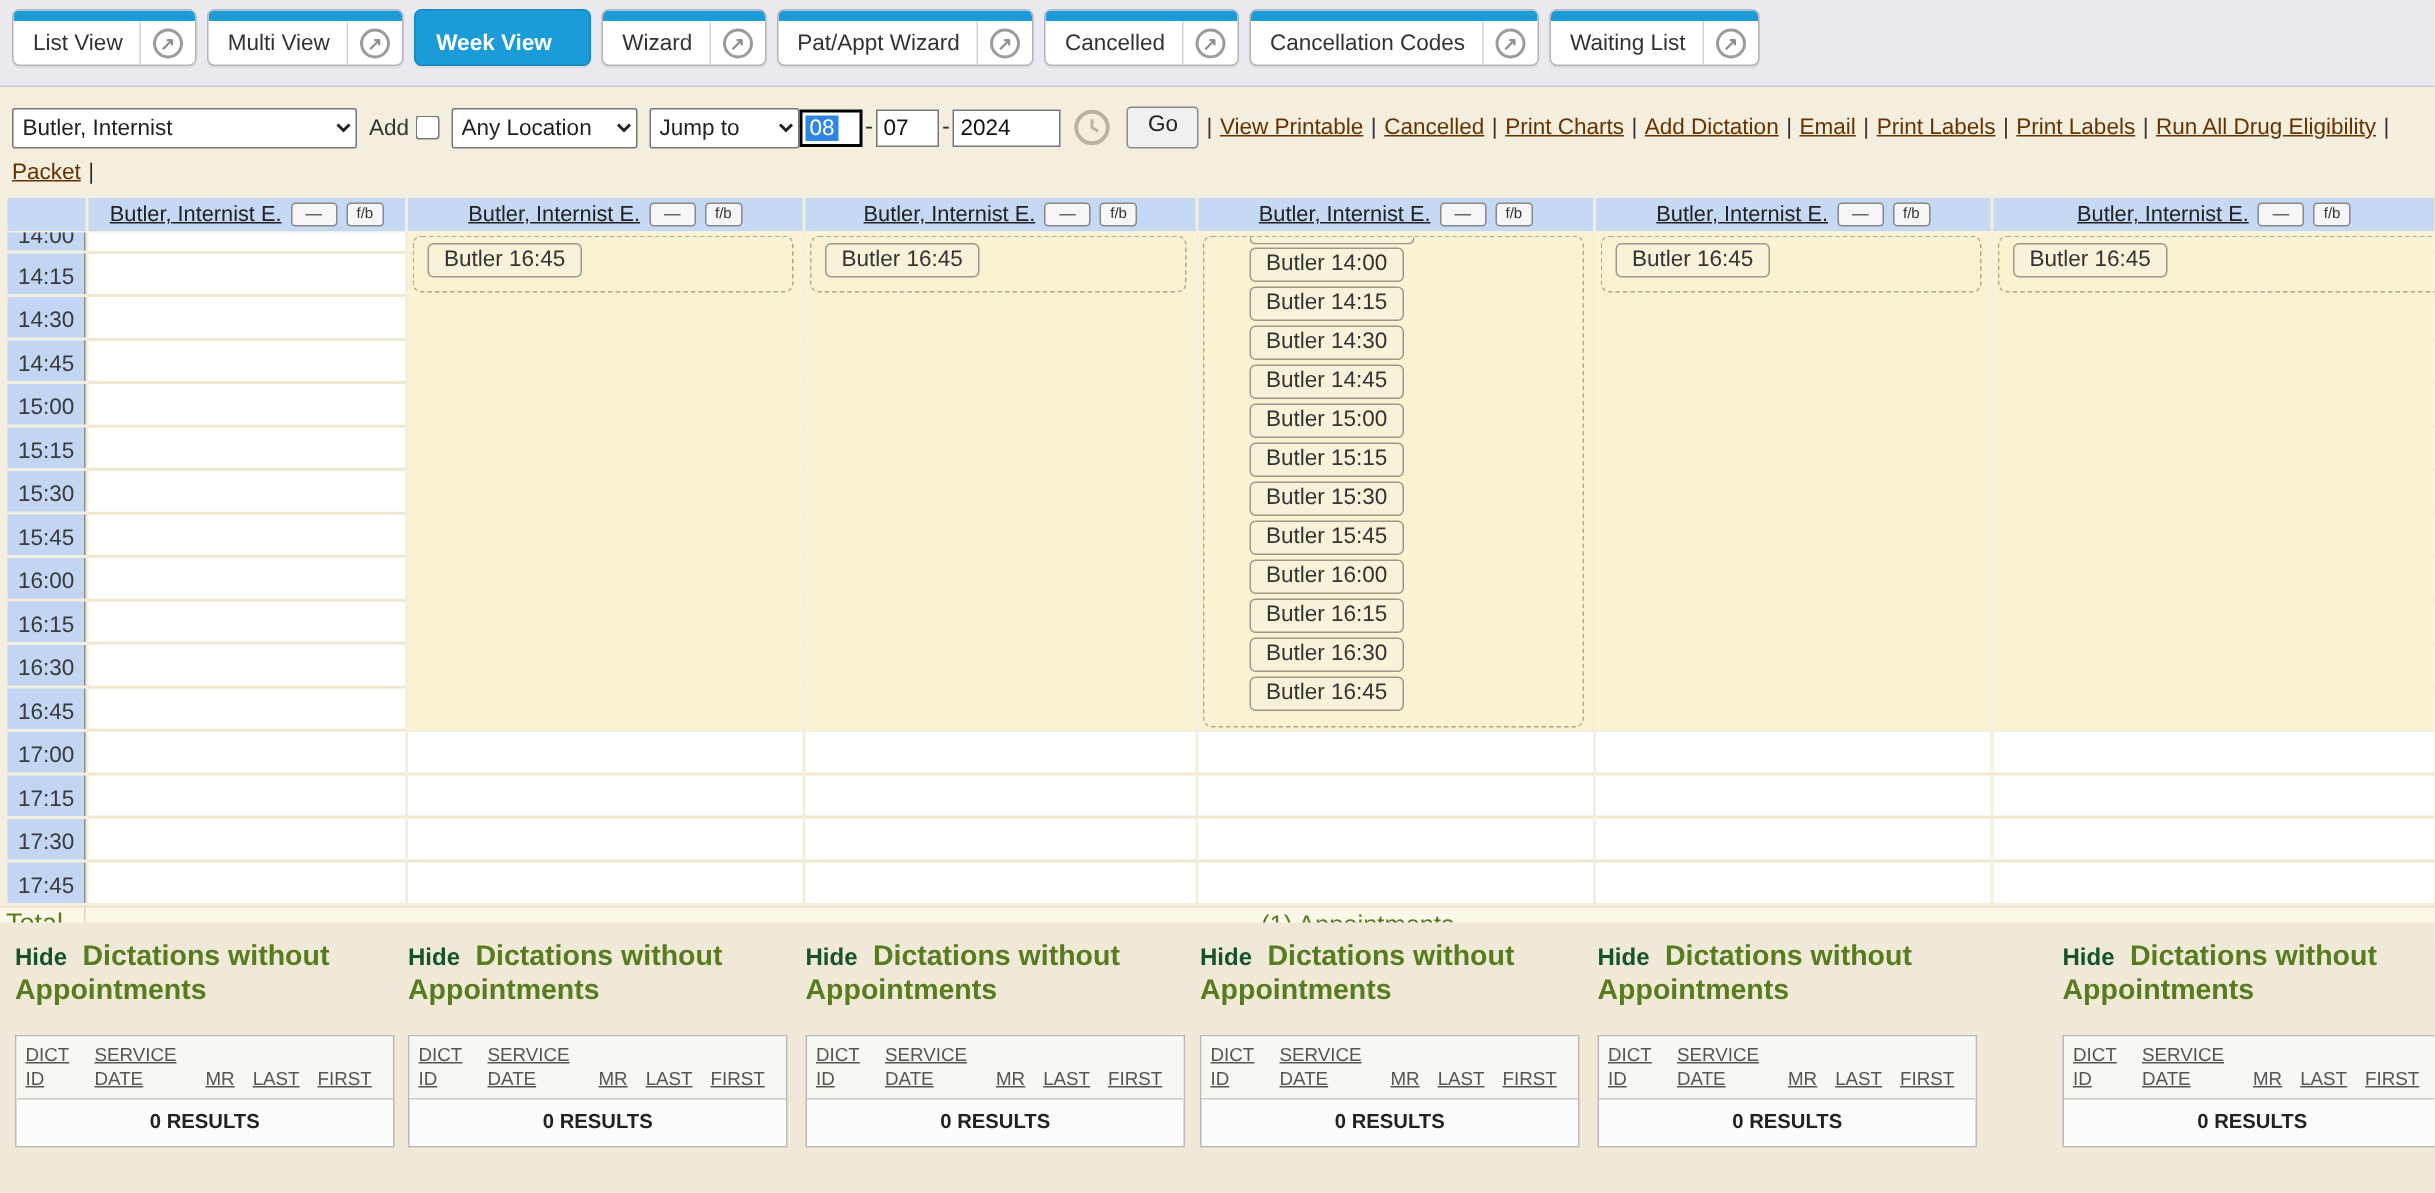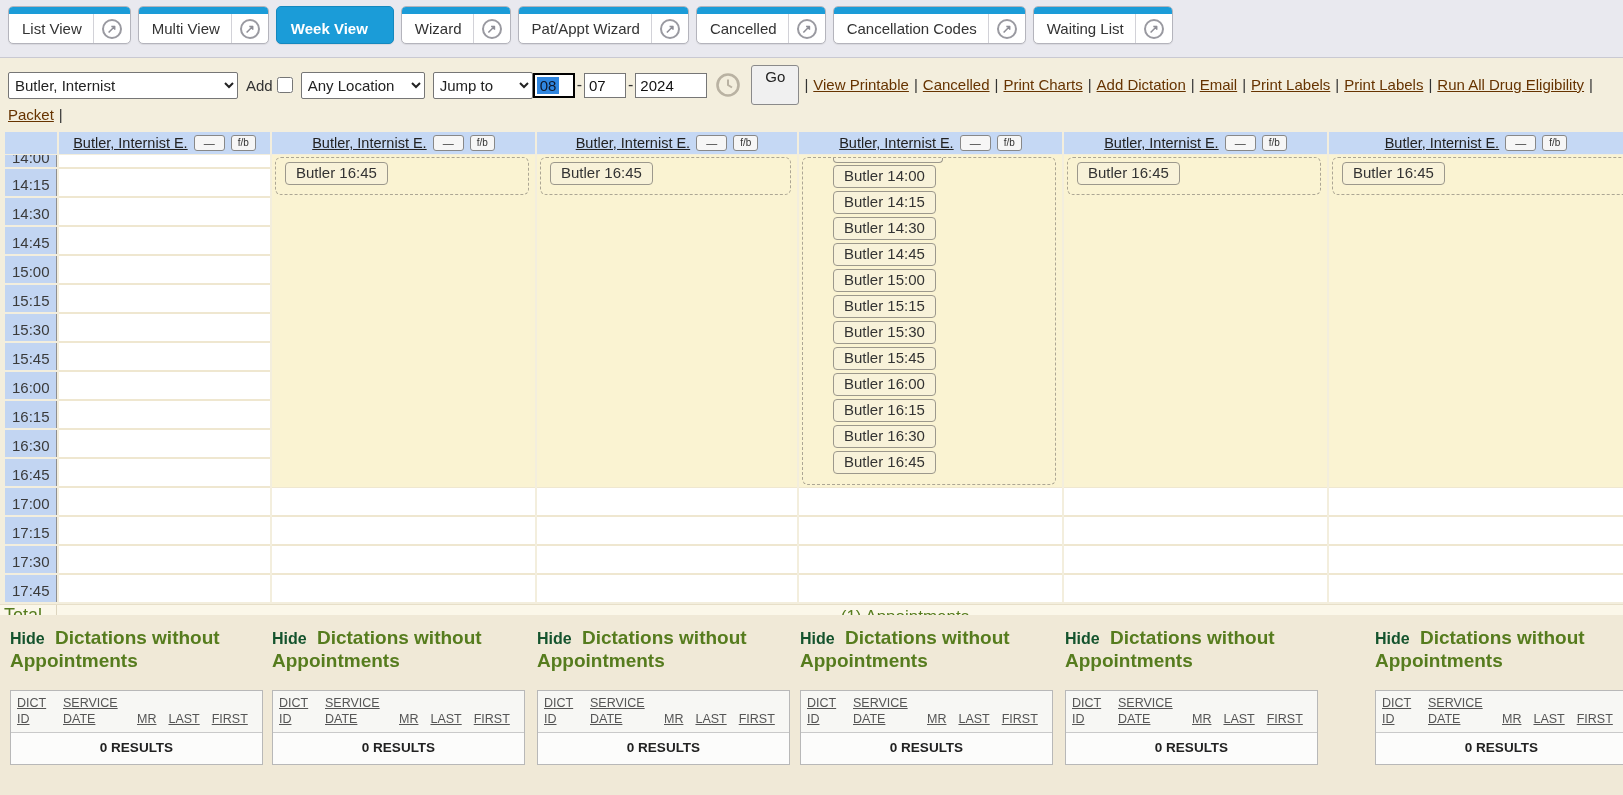--- a/index.html
+++ b/index.html
@@ -43,26 +43,26 @@
   .loc-select { width:124px; margin:0 8px; }
   .jump-select { width:100px; }
   .add-label { font-size:15px; margin:0 4px 0 2px; }
   .add-check { width:16px; height:16px; }
   .datebox {
     width:42px; height:25px; border:1px solid #767676; background:#fff;
     display:flex; align-items:center; padding:0 4px; font-size:15px; color:#111;
   }
   .datebox.year { width:72px; }
   .datebox.focused { border:2px solid #000; padding:0 2px; }
-  .datebox.focused .selval { background:#2f86e0; color:#0f172a; padding:0 3px; }
+  .datebox.focused .selval { background:#2f86e0; color:#ffffff; padding:0 3px; }
   .date-dash { margin:0 2px; color:#333; }
   .clock-btn { background:none; border:none; margin:0 10px 0 8px; cursor:pointer; height:26px; }
   .go-btn {
     font-family:inherit; font-size:15px; color:#222; background:#f0f0f0;
-    border:1px solid #8a8a8a; border-radius:3px; padding:2px 13px 20px; height:40px; cursor:pointer;
+    border:1px solid #8a8a8a; border-radius:3px; padding:2px 13px 20px; height:28px; cursor:pointer;
   }
   .toollink, .hdr-link { cursor:pointer; }
   .toollink { color:#663300; text-decoration:underline; font-size:15px; }
   .sep { color:#333; padding:0 5px; font-size:15px; }
 
   
   .grid { display:flex; padding-left:5px; gap:2px; }
   .timecol { width:52px; flex:none; }
   .blank-hdr, .daycol .hdr { height:22px; background:#c5d8f4; margin-bottom:1px; }
   .timecell {

